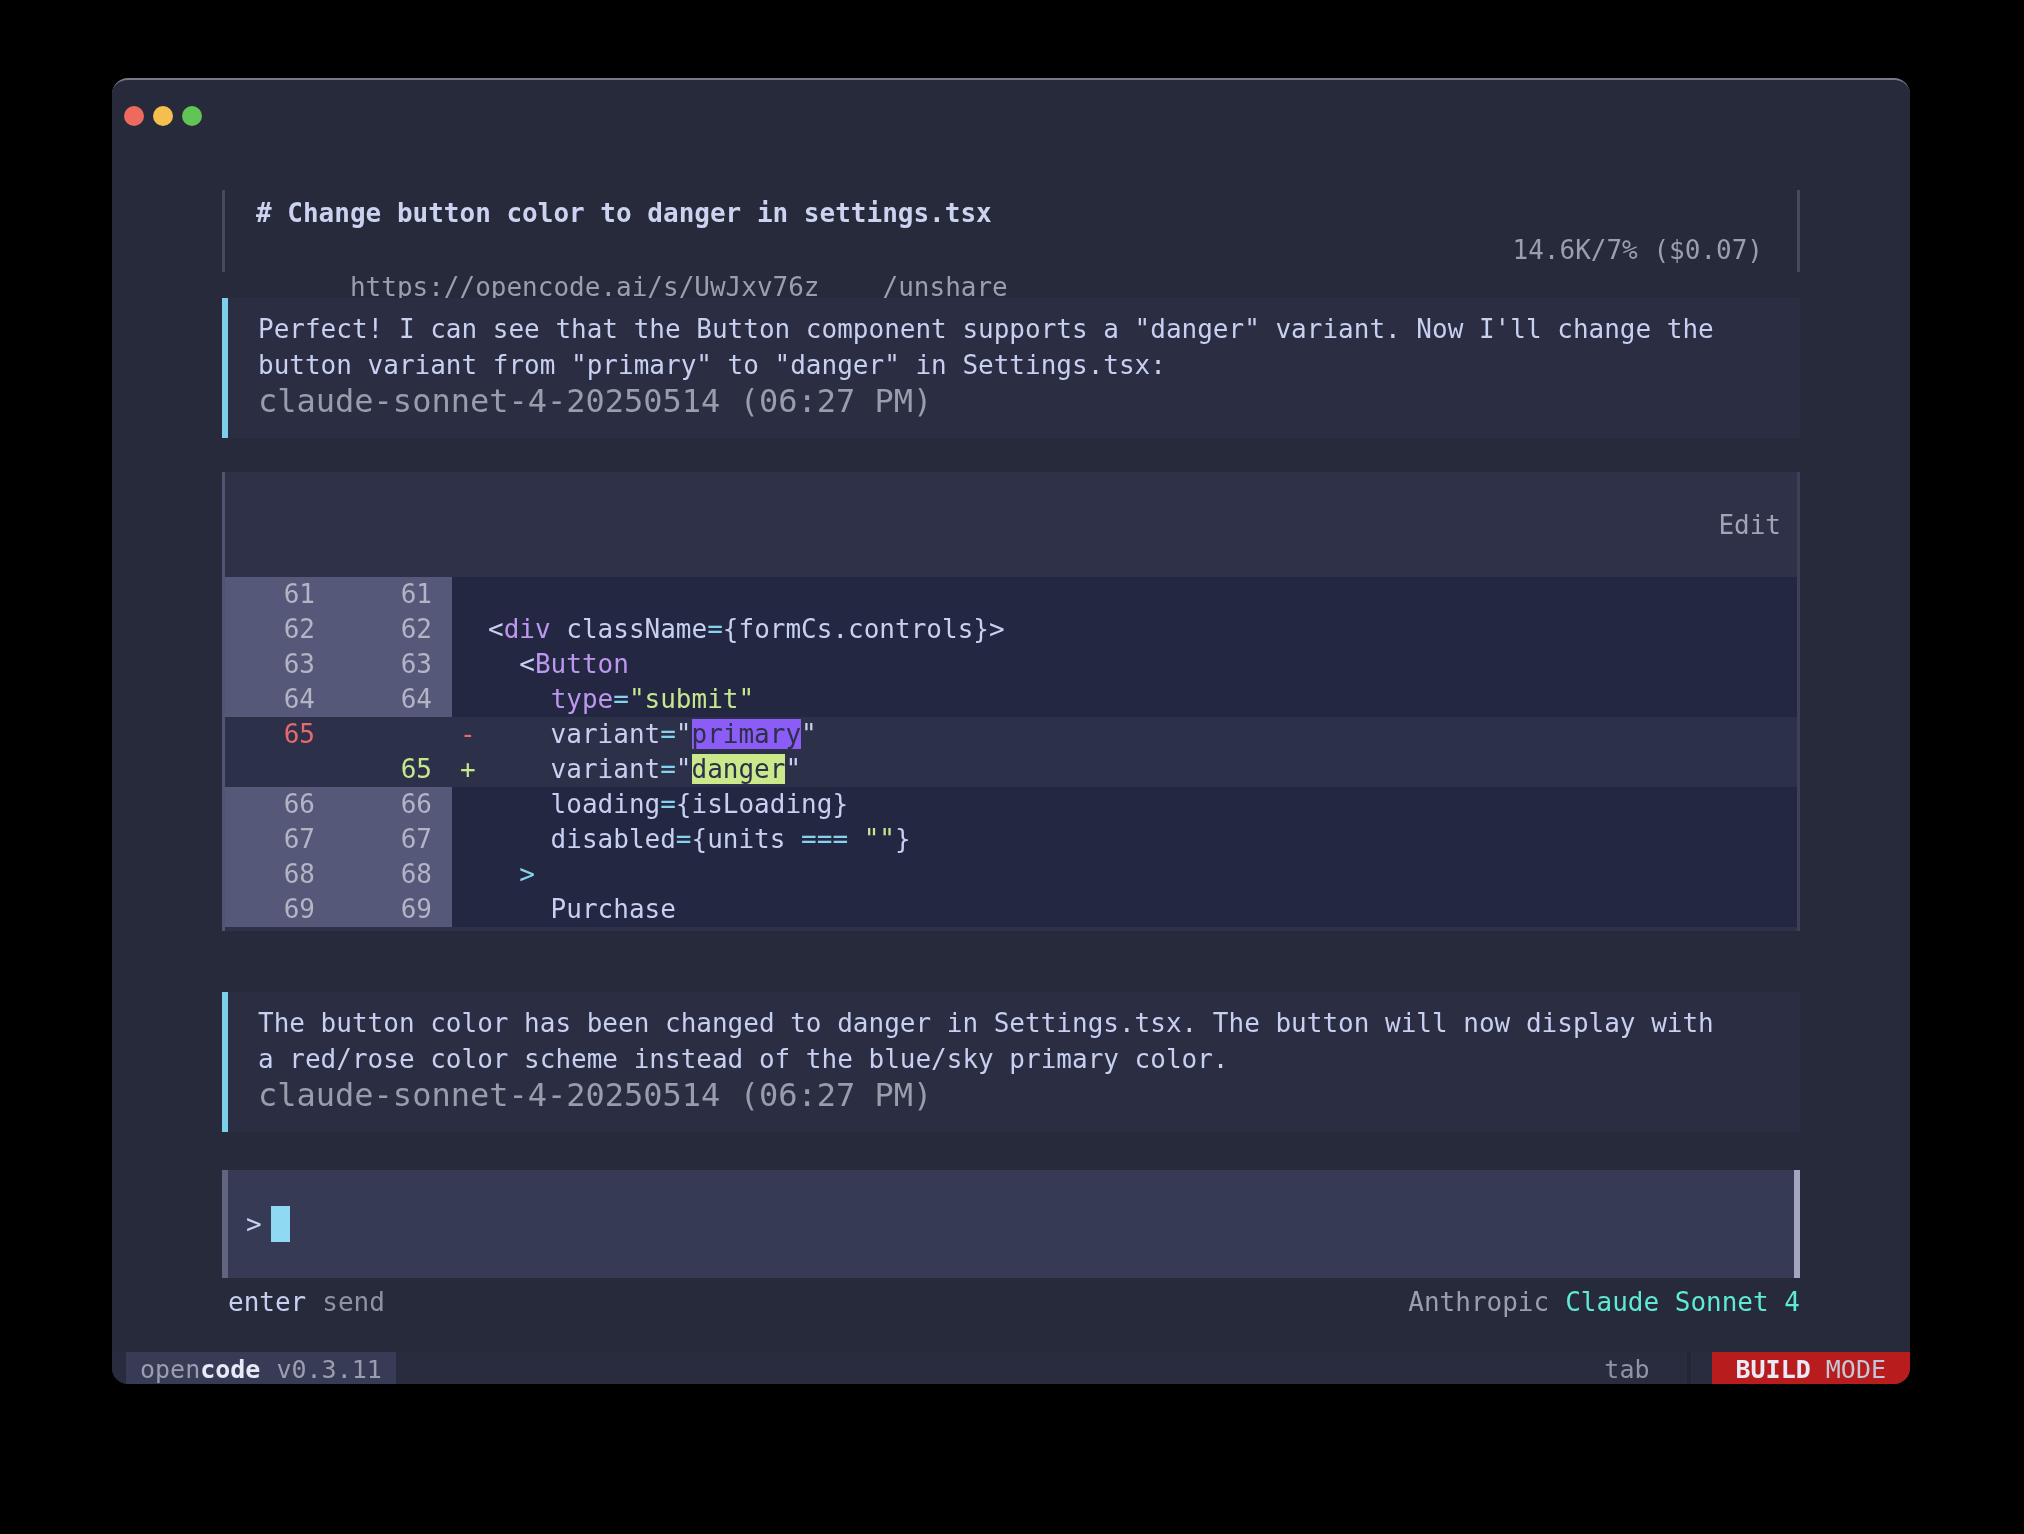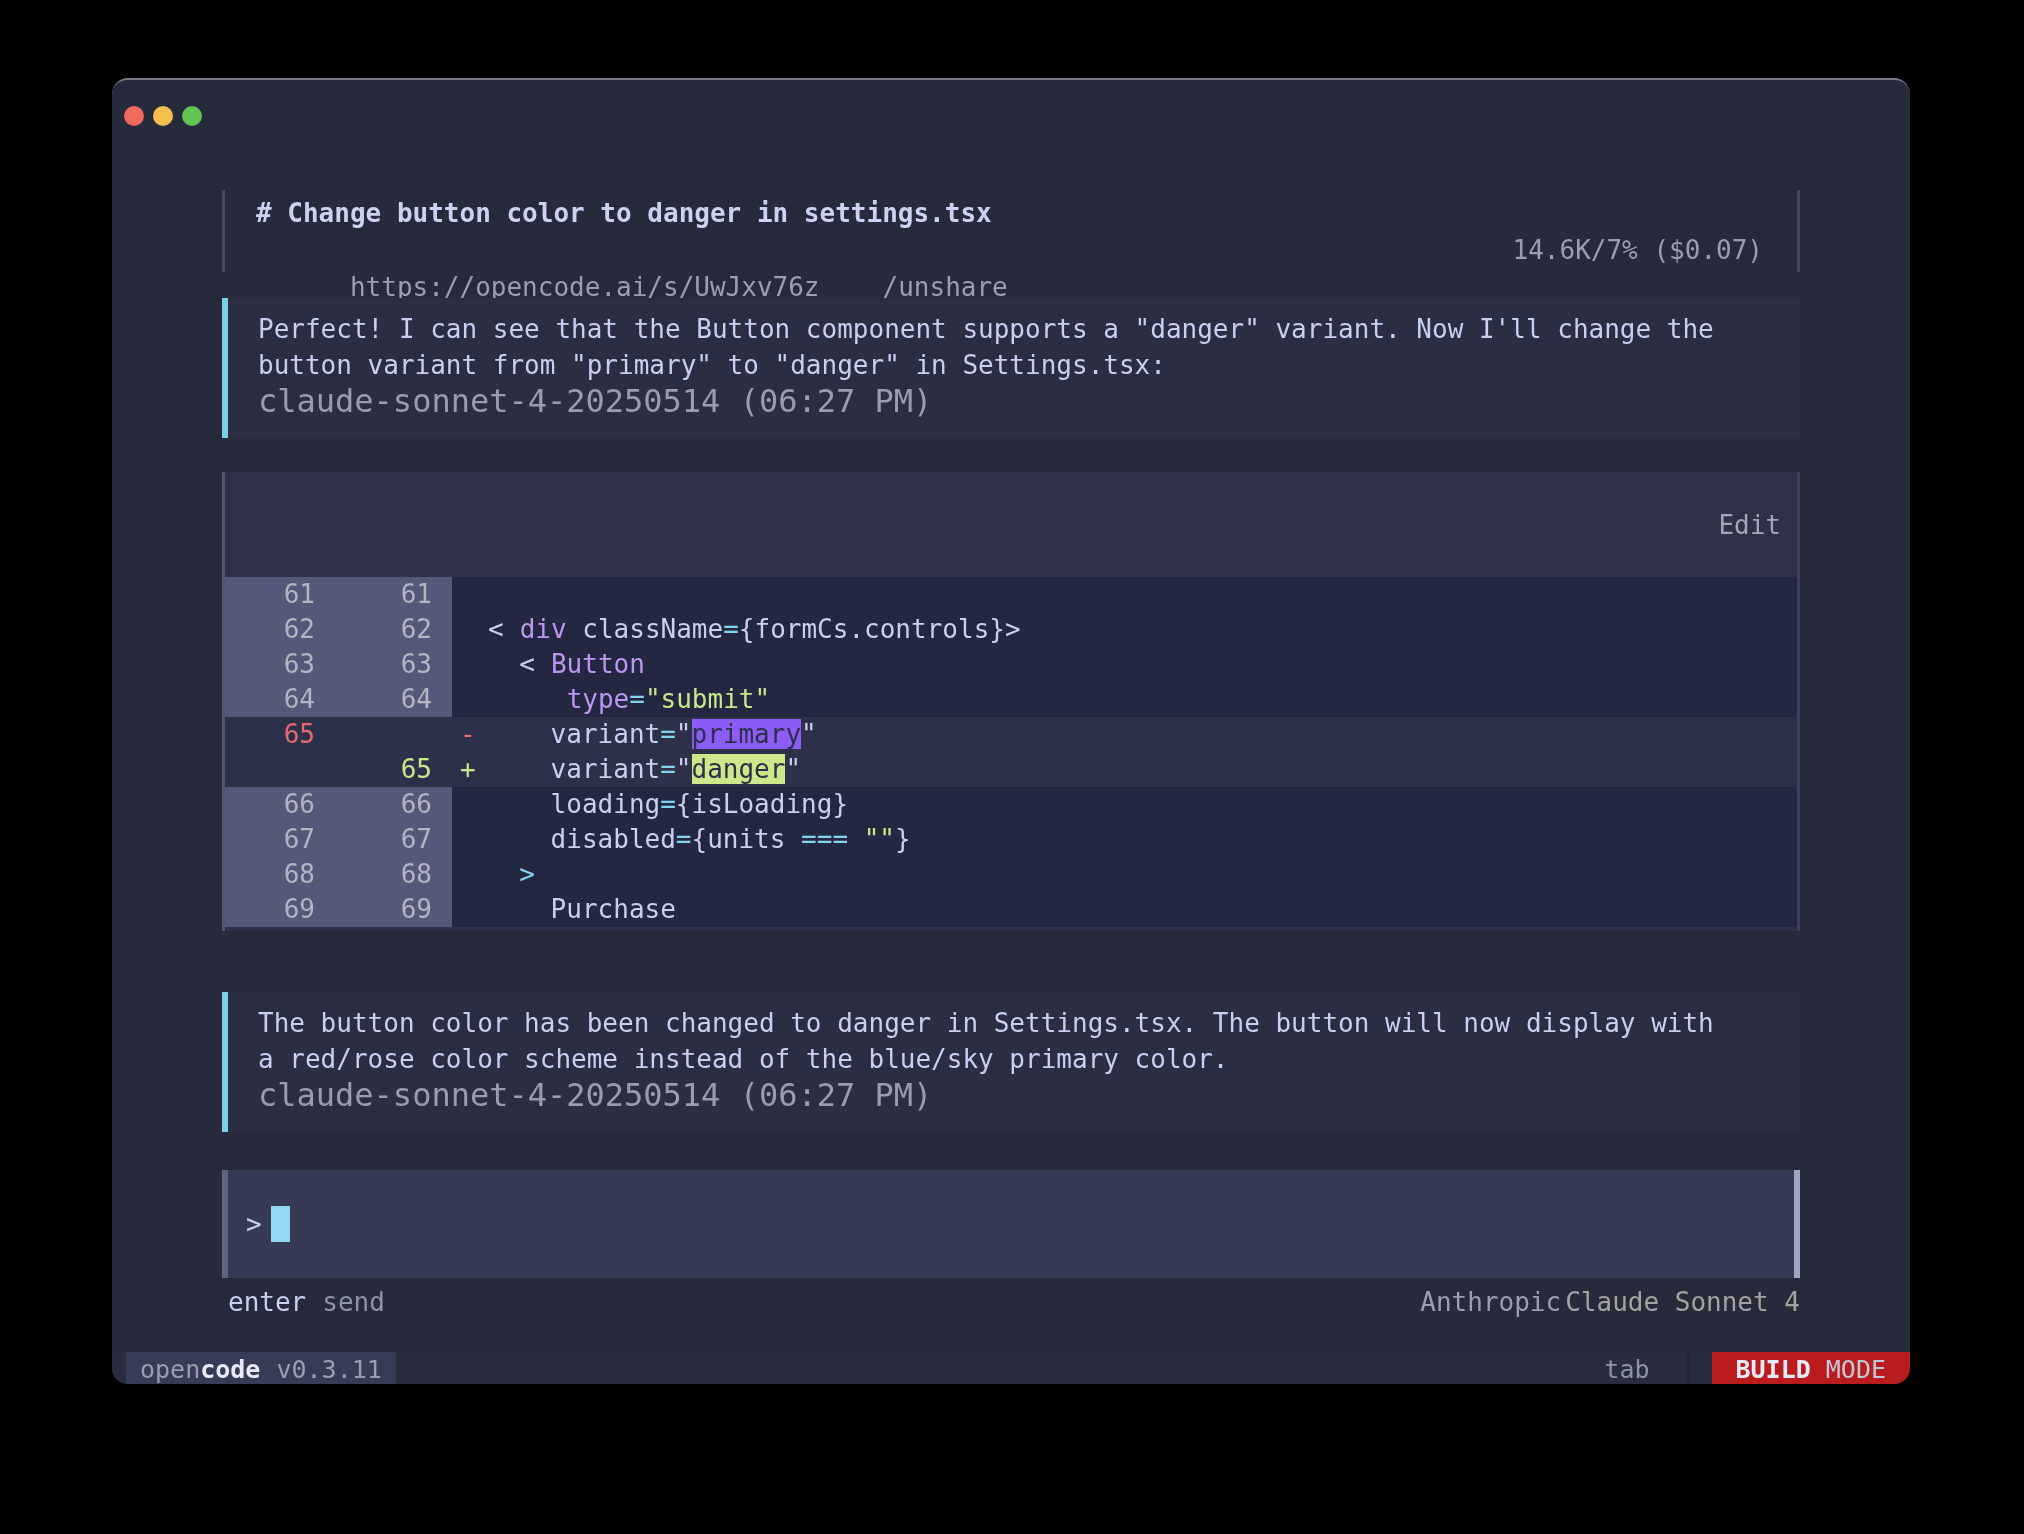--- a/index.html
+++ b/index.html
@@ -34,34 +34,34 @@
   .diff{width:100%;}
   .drow{display:flex;height:35px;line-height:35px;font-size:26px;}
   .dnum1,.dnum2{box-sizing:border-box;text-align:right;color:#b3b5c5;background:#555879;}
   .dnum1{flex:0 0 110px;padding-right:20px;}
   .dnum2{flex:0 0 117px;padding-right:20px;}
   .dmark{flex:0 0 36px;box-sizing:border-box;padding-left:8px;background:#242741;}
   .dcode{flex:1;background:#242741;white-space:pre;}
   .drow.changed .dnum1,.drow.changed .dnum2,.drow.changed .dmark,.drow.changed .dcode{background:#2d3049;}
   .n-del{color:#e5696f !important;} .n-add{color:#c5e88d !important;}
   .m-del{color:#e5696f;} .m-add{color:#c5e88d;}
-  .c-fg{color:#c7d0f0;} .c-purple{color:#bd97ef;margin-left:16px;} .c-cyan{color:#86d3ee;} .c-green{color:#c5e88d;}
+  .c-fg{color:#c7d0f0;} .c-purple{color:#bd97ef;} .c-cyan{color:#86d3ee;} .c-green{color:#c5e88d;}
   .c-delhl{background:#8b5cf6;color:#2d3049;} .c-addhl{background:#cbe88b;color:#2d3049;}
   
   .input-box{position:absolute;left:110px;top:1090px;width:1578px;height:108px;box-sizing:border-box;
              background:#363a54;border-left:6px solid #61657e;border-right:6px solid #a2a7bf;
              display:flex;align-items:center;}
   .prompt{color:#c7d0f0;font-size:26px;margin-left:18px;}
   .cursor{display:inline-block;width:19px;height:36px;background:#8fd9f2;margin-left:9px;}
   
   .hint-row{position:absolute;left:110px;top:1204px;width:1578px;height:36px;display:flex;
             justify-content:space-between;font-size:26px;line-height:36px;}
   .hint-left{padding-left:6px;}
   .key{color:#c7d0f0;} .keylabel{color:#8e93a6;margin-left:16px;}
-  .provider{color:#9a9eb0;} .model{color:#a3a3a3;margin-left:4px;}
+  .provider{color:#9a9eb0;} .model{color:#5eead4;margin-left:16px;}
   
   .statusbar{position:absolute;left:0;top:1272px;width:1798px;height:34px;background:#292c3e;
              display:flex;align-items:stretch;font-size:25px;border-radius:0 0 16px 16px;gap:21px;}
   .sb-app{margin-left:14px;background:#383b55;display:flex;align-items:center;padding:0 14px;}
   .sb-open{color:#9a9eb0;} .sb-code{color:#e8ebf7;font-weight:700;} .sb-ver{color:#9a9eb0;margin-left:16px;}
   .sb-path{color:#9a9eb0;display:flex;align-items:center;margin-left:30px;}
   .sb-spacer{flex:1;}
   .sb-tab{color:#8e93a6;display:flex;align-items:center;margin-right:16px;}
   .sb-div{width:4px;background:#232635;}
   .sb-mode{background:#b91c1c;display:flex;align-items:center;padding:0 24px;border-radius:0 0 16px 0;}

